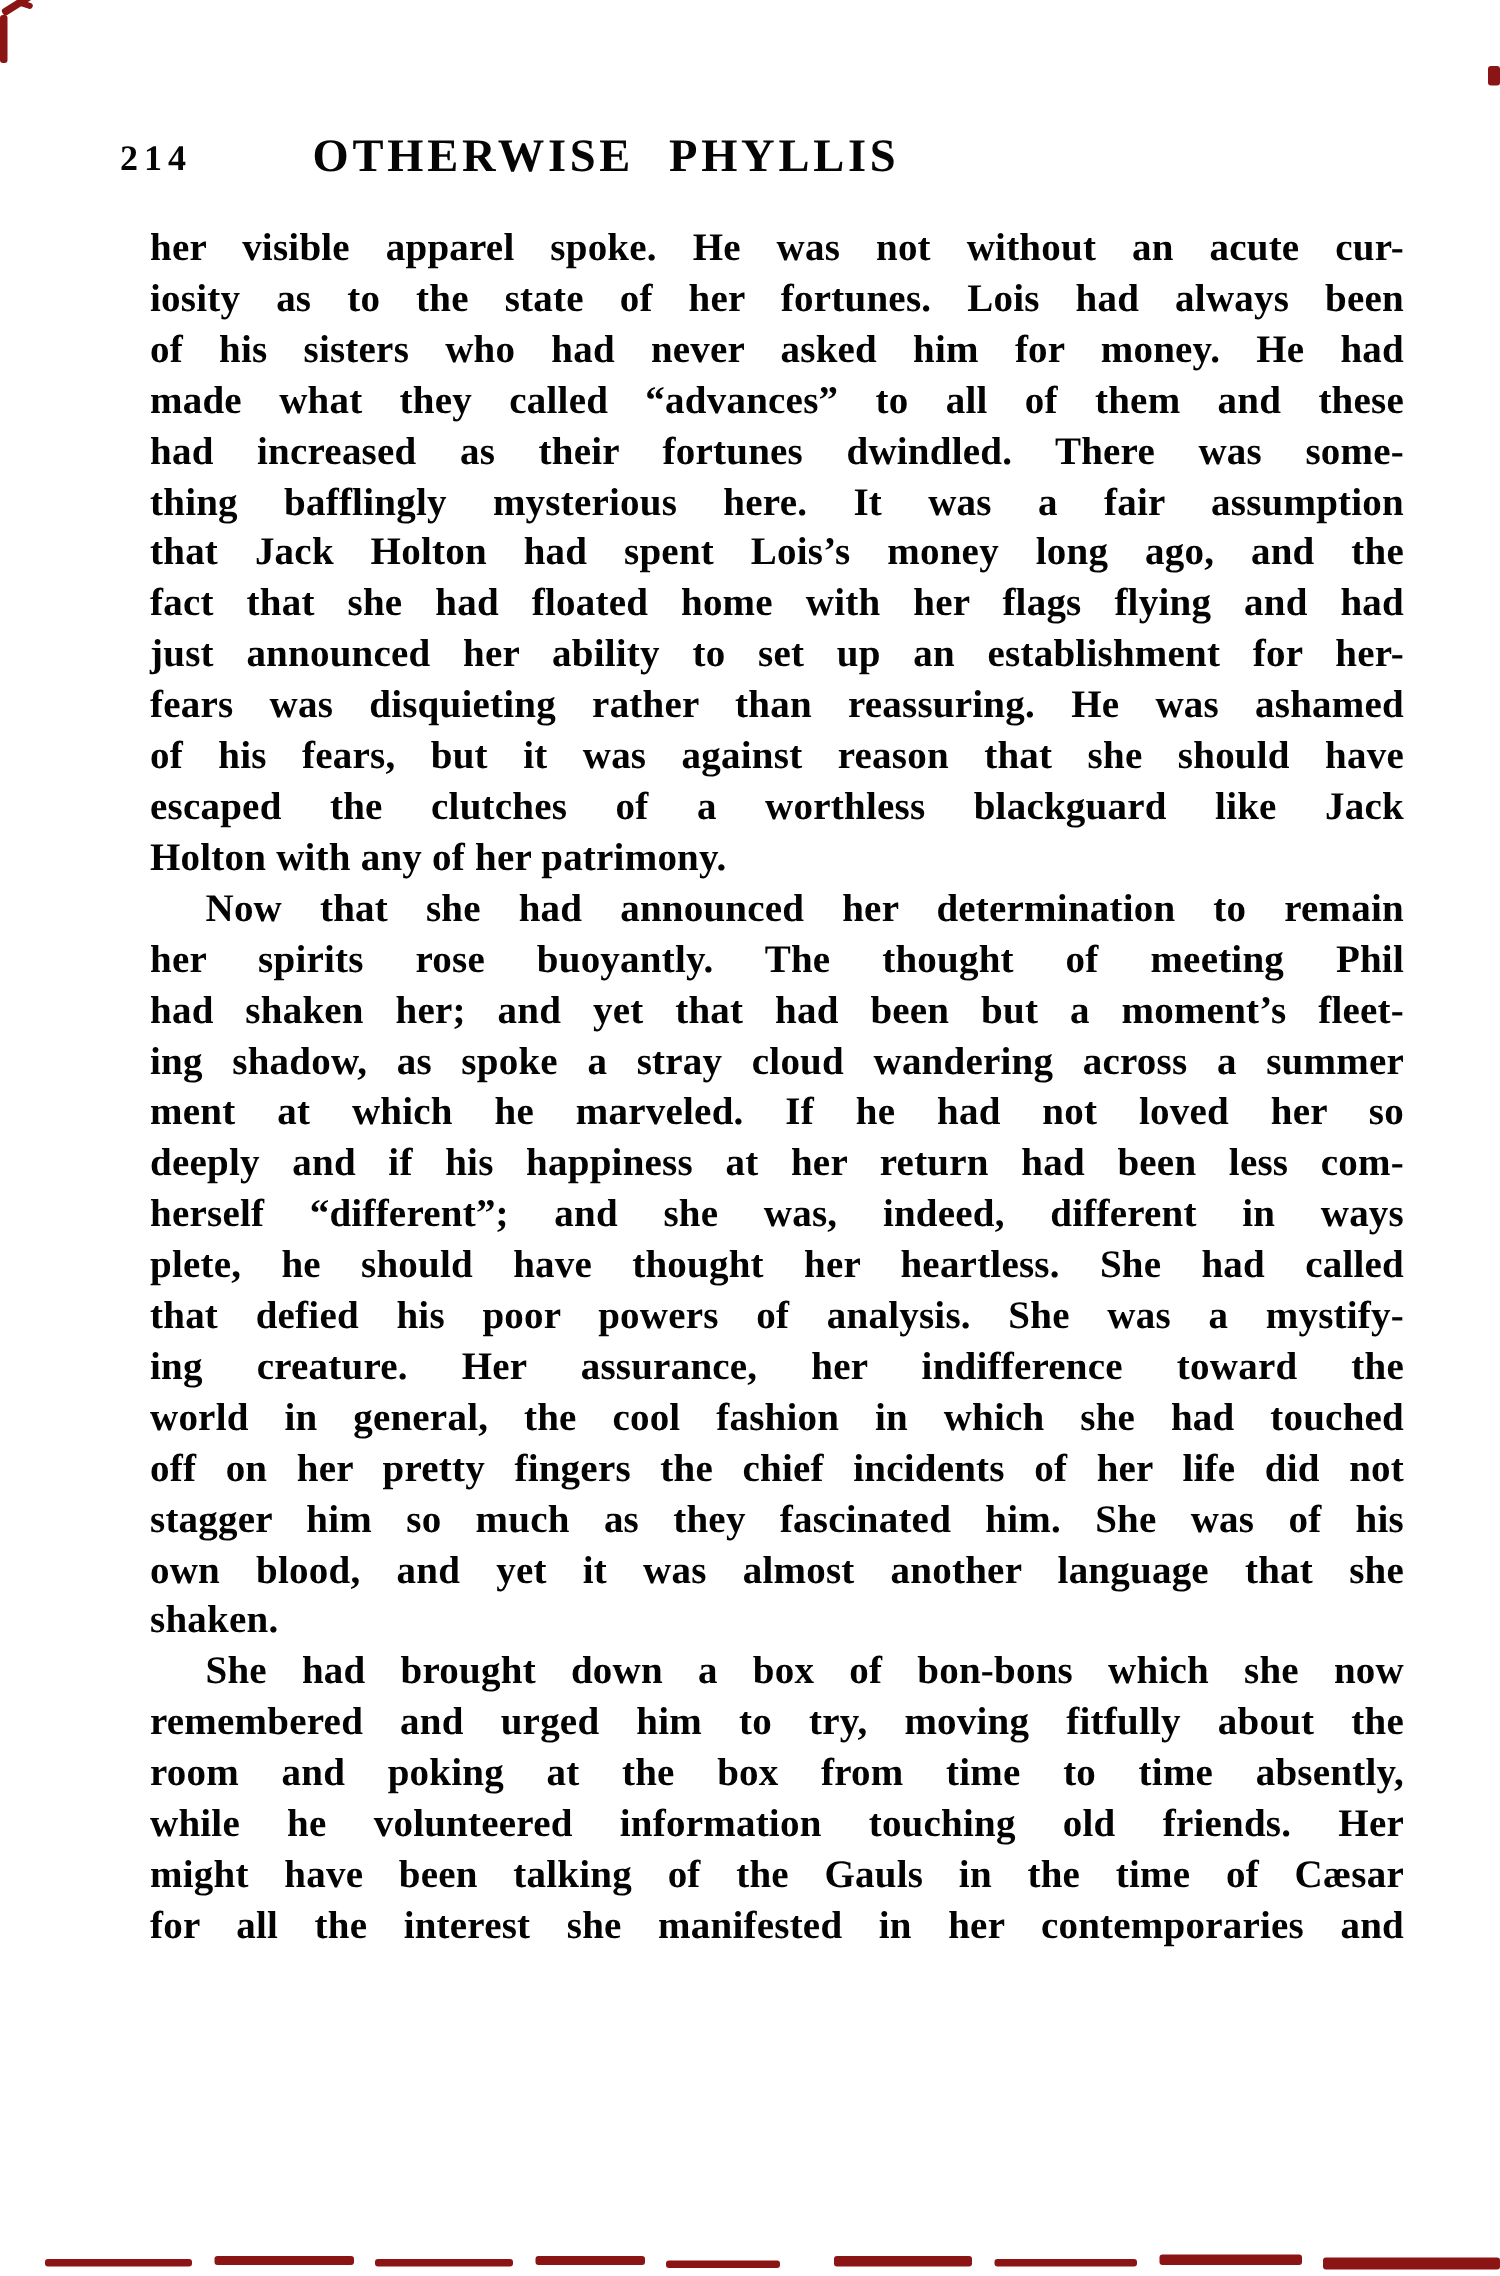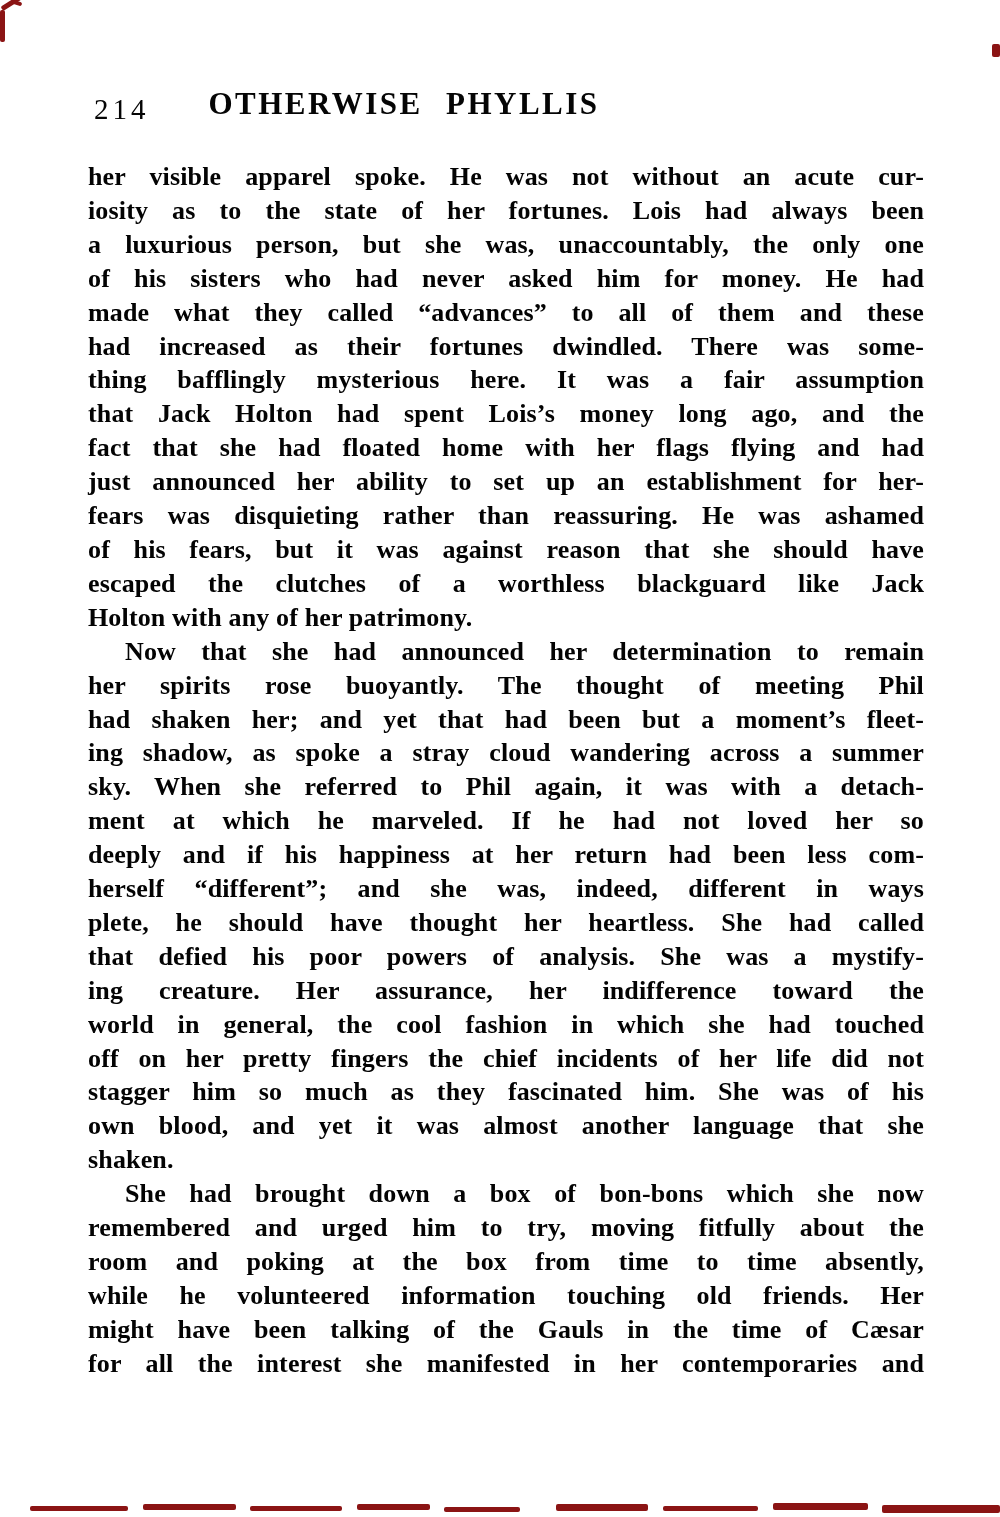--- a/index.html
+++ b/index.html
@@ -6,47 +6,46 @@
   body {
     width: 1000px; height: 1517px;
     background: #ffffff;
     position: relative;
     overflow: hidden;
     font-family: "Liberation Serif", serif;
     -webkit-font-smoothing: antialiased;
   }
   .page-number {
     position: absolute;
-    left: 94px; top: 93px;
-    font-size: 29px;
-    font-weight: normal;
+    left: 80px; top: 93px;
+    font-size: 24px;
+    font-weight: bold;
     letter-spacing: 4px;
     color: #050505;
   }
   .header-title {
     position: absolute;
     left: 0; top: 86px;
     width: 808px;
     text-align: center;
     font-size: 31px;
     font-weight: bold;
     letter-spacing: 2.5px;
     word-spacing: 13px;
     color: #050505;
   }
   .text-block {
     position: absolute;
-    left: 88px; top: 148px;
+    left: 100px; top: 148px;
     width: 836px;
     font-size: 26px;
     font-weight: bold;
     line-height: 33.9px;
     color: #030303;
     letter-spacing: 0.15px;
-    margin-top: 12px;
   }
   .line {
     text-align: justify;
     -moz-text-align-last: justify;
     text-align-last: justify;
     white-space: nowrap;
   }
   .line.flush {
     -moz-text-align-last: left;
     text-align-last: left;
@@ -60,37 +59,35 @@
 </head>
 <body>
 
 <div class="page-number">214</div>
 
 <div class="header-title">OTHERWISE PHYLLIS</div>
 
 <div class="text-block">
     <div class="line">her visible apparel spoke.  He was not without an acute cur-</div>
     <div class="line">iosity as to the state of her fortunes.  Lois had always been</div>
-    <div class="line">a luxurious person, but she was, unaccountably, the only one</div>
     <div class="line">of his sisters who had never asked him for money.  He had</div>
     <div class="line">made what they called “advances” to all of them and these</div>
     <div class="line">had increased as their fortunes dwindled.  There was some-</div>
     <div class="line">thing bafflingly mysterious here.  It was a fair assumption</div>
     <div class="line">that Jack Holton had spent Lois’s money long ago, and the</div>
     <div class="line">fact that she had floated home with her flags flying and had</div>
     <div class="line">just announced her ability to set up an establishment for her-</div>
     <div class="line">fears was disquieting rather than reassuring.  He was ashamed</div>
     <div class="line">of his fears, but it was against reason that she should have</div>
     <div class="line">escaped the clutches of a worthless blackguard like Jack</div>
     <div class="line flush">Holton with any of her patrimony.</div>
     <div class="line indent">Now that she had announced her determination to remain</div>
     <div class="line">her spirits rose buoyantly.  The thought of meeting Phil</div>
     <div class="line">had shaken her; and yet that had been but a moment’s fleet-</div>
     <div class="line">ing shadow, as spoke a stray cloud wandering across a summer</div>
-    <div class="line">sky.  When she referred to Phil again, it was with a detach-</div>
     <div class="line">ment at which he marveled.  If he had not loved her so</div>
     <div class="line">deeply and if his happiness at her return had been less com-</div>
     <div class="line">herself “different”; and she was, indeed, different in ways</div>
     <div class="line">plete, he should have thought her heartless.  She had called</div>
     <div class="line">that defied his poor powers of analysis.  She was a mystify-</div>
     <div class="line">ing creature.  Her assurance, her indifference toward the</div>
     <div class="line">world in general, the cool fashion in which she had touched</div>
     <div class="line">off on her pretty fingers the chief incidents of her life did not</div>
     <div class="line">stagger him so much as they fascinated him.  She was of his</div>
     <div class="line">own blood, and yet it was almost another language that she</div>

